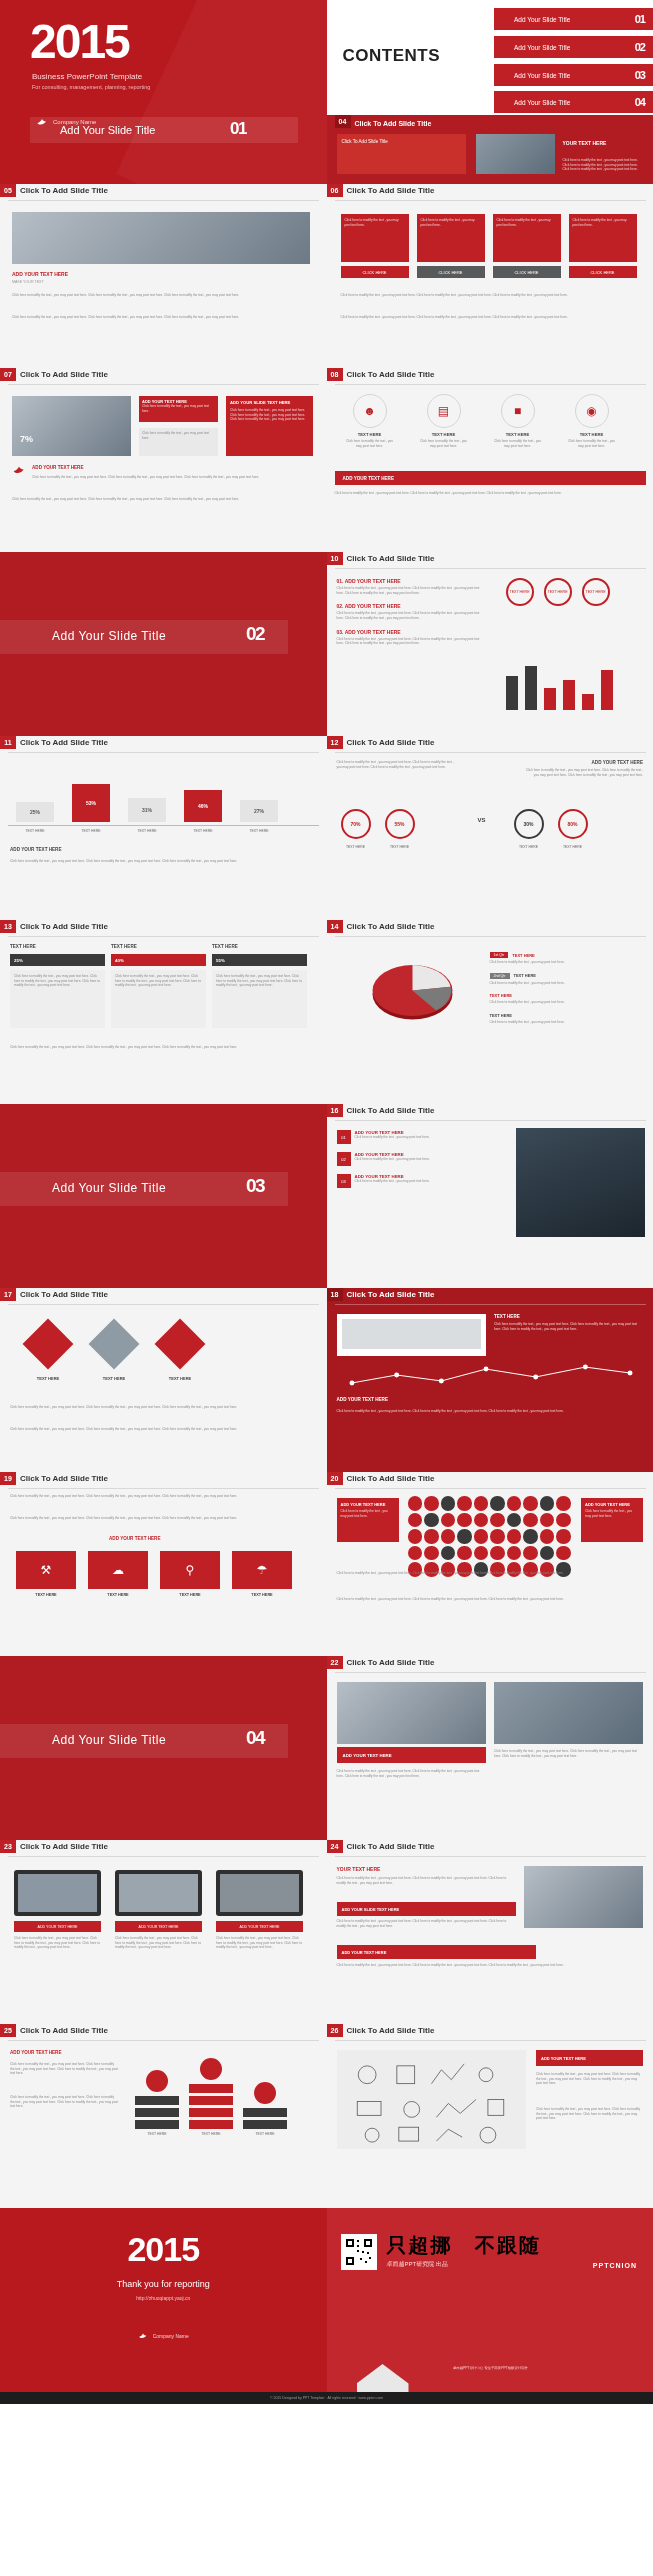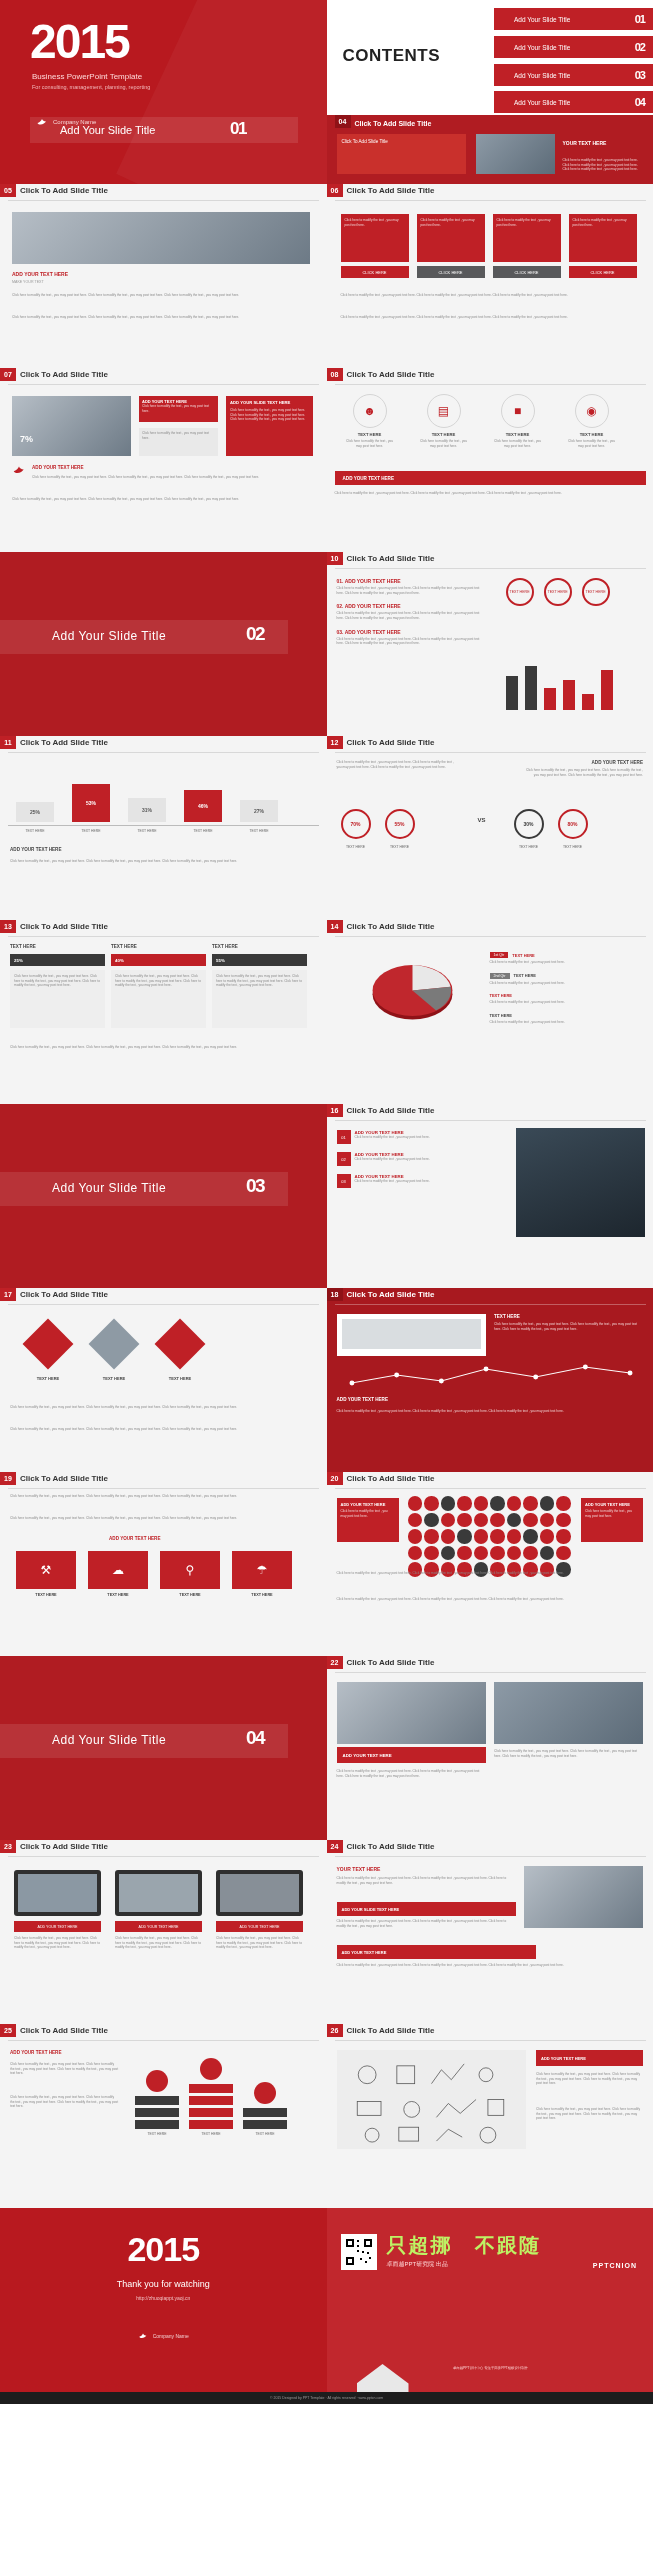--- a/index.html
+++ b/index.html
@@ -81,21 +81,21 @@
   .bar { background:#bf2026; }
   .bar.dark { background:#3a3a3a; }
 
   
   .ending { background:#b8191f; color:#fff; }
   .ending .eyear { font-size:34px; font-weight:bold; text-align:center; margin-top:22px; letter-spacing:-1px;}
   .ending .ethanks { text-align:center; font-size:9px; margin-top:10px; color:#fff; }
   .ending .eurl { text-align:center; font-size:5px; margin-top:6px; color:#f0c0c2; }
   .ending .ebottom { display:flex; align-items:center; justify-content:center; gap:5px; margin-top:30px;}
   .promo { background:#c1272d; color:#fff; position:relative; }
-  .promo .cn-big { font-size:20px; font-weight:bold; color:#bef264; letter-spacing:2px; }
+  .promo .cn-big { font-size:20px; font-weight:bold; color:#000000; letter-spacing:2px; }
   .promo .cn-sub { font-size:6px; color:#ffdada; }
   .footer-bar { width:653px; height:12px; background:#1d1d1d; color:#9b9b9b; font-size:3.5px; display:flex; align-items:center; justify-content:center;}
 </style>
 </head>
 <body>
 
 <div class="page">
 
   <div class="row">
     <div class="slide cover">
@@ -720,21 +720,21 @@
       </div>
       <div style="position:absolute;right:10px;top:26px;width:107px;height:16px;background:#bf2026;color:#fff;font-size:4px;display:flex;align-items:center;padding-left:5px;font-weight:bold">ADD YOUR TEXT HERE</div>
       <div style="position:absolute;right:10px;top:48px;width:107px" class="txt-xs">Click here to modify the text , you may post text here. Click here to modify the text , you may post text here. Click here to modify the text , you may post text here.</div>
       <div style="position:absolute;right:10px;top:83px;width:107px" class="txt-xs">Click here to modify the text , you may post text here. Click here to modify the text , you may post text here. Click here to modify the text , you may post text here.</div>
     </div>
   </div>
 
   <div class="row">
     <div class="slide ending">
       <div class="eyear">2015</div>
-      <div class="ethanks">Thank you for watching</div>
+      <div class="ethanks">Thank you for reporting</div>
       <div class="eurl">http://zhuoqiappt.yaoj.cn</div>
       <div class="ebottom">
         <svg width="10" height="10" viewBox="0 0 24 24">
             <path d="M3 14c4-1 7-4 9-8 1 3 4 5 8 5-2 3-6 6-11 6-3 0-5-1-6-3z" fill="#fff"></path>
           </svg>
         <span style="font-size:5px;color:#f3cdcf">Company Name</span>
       </div>
     </div>
 
     <div class="slide promo">

